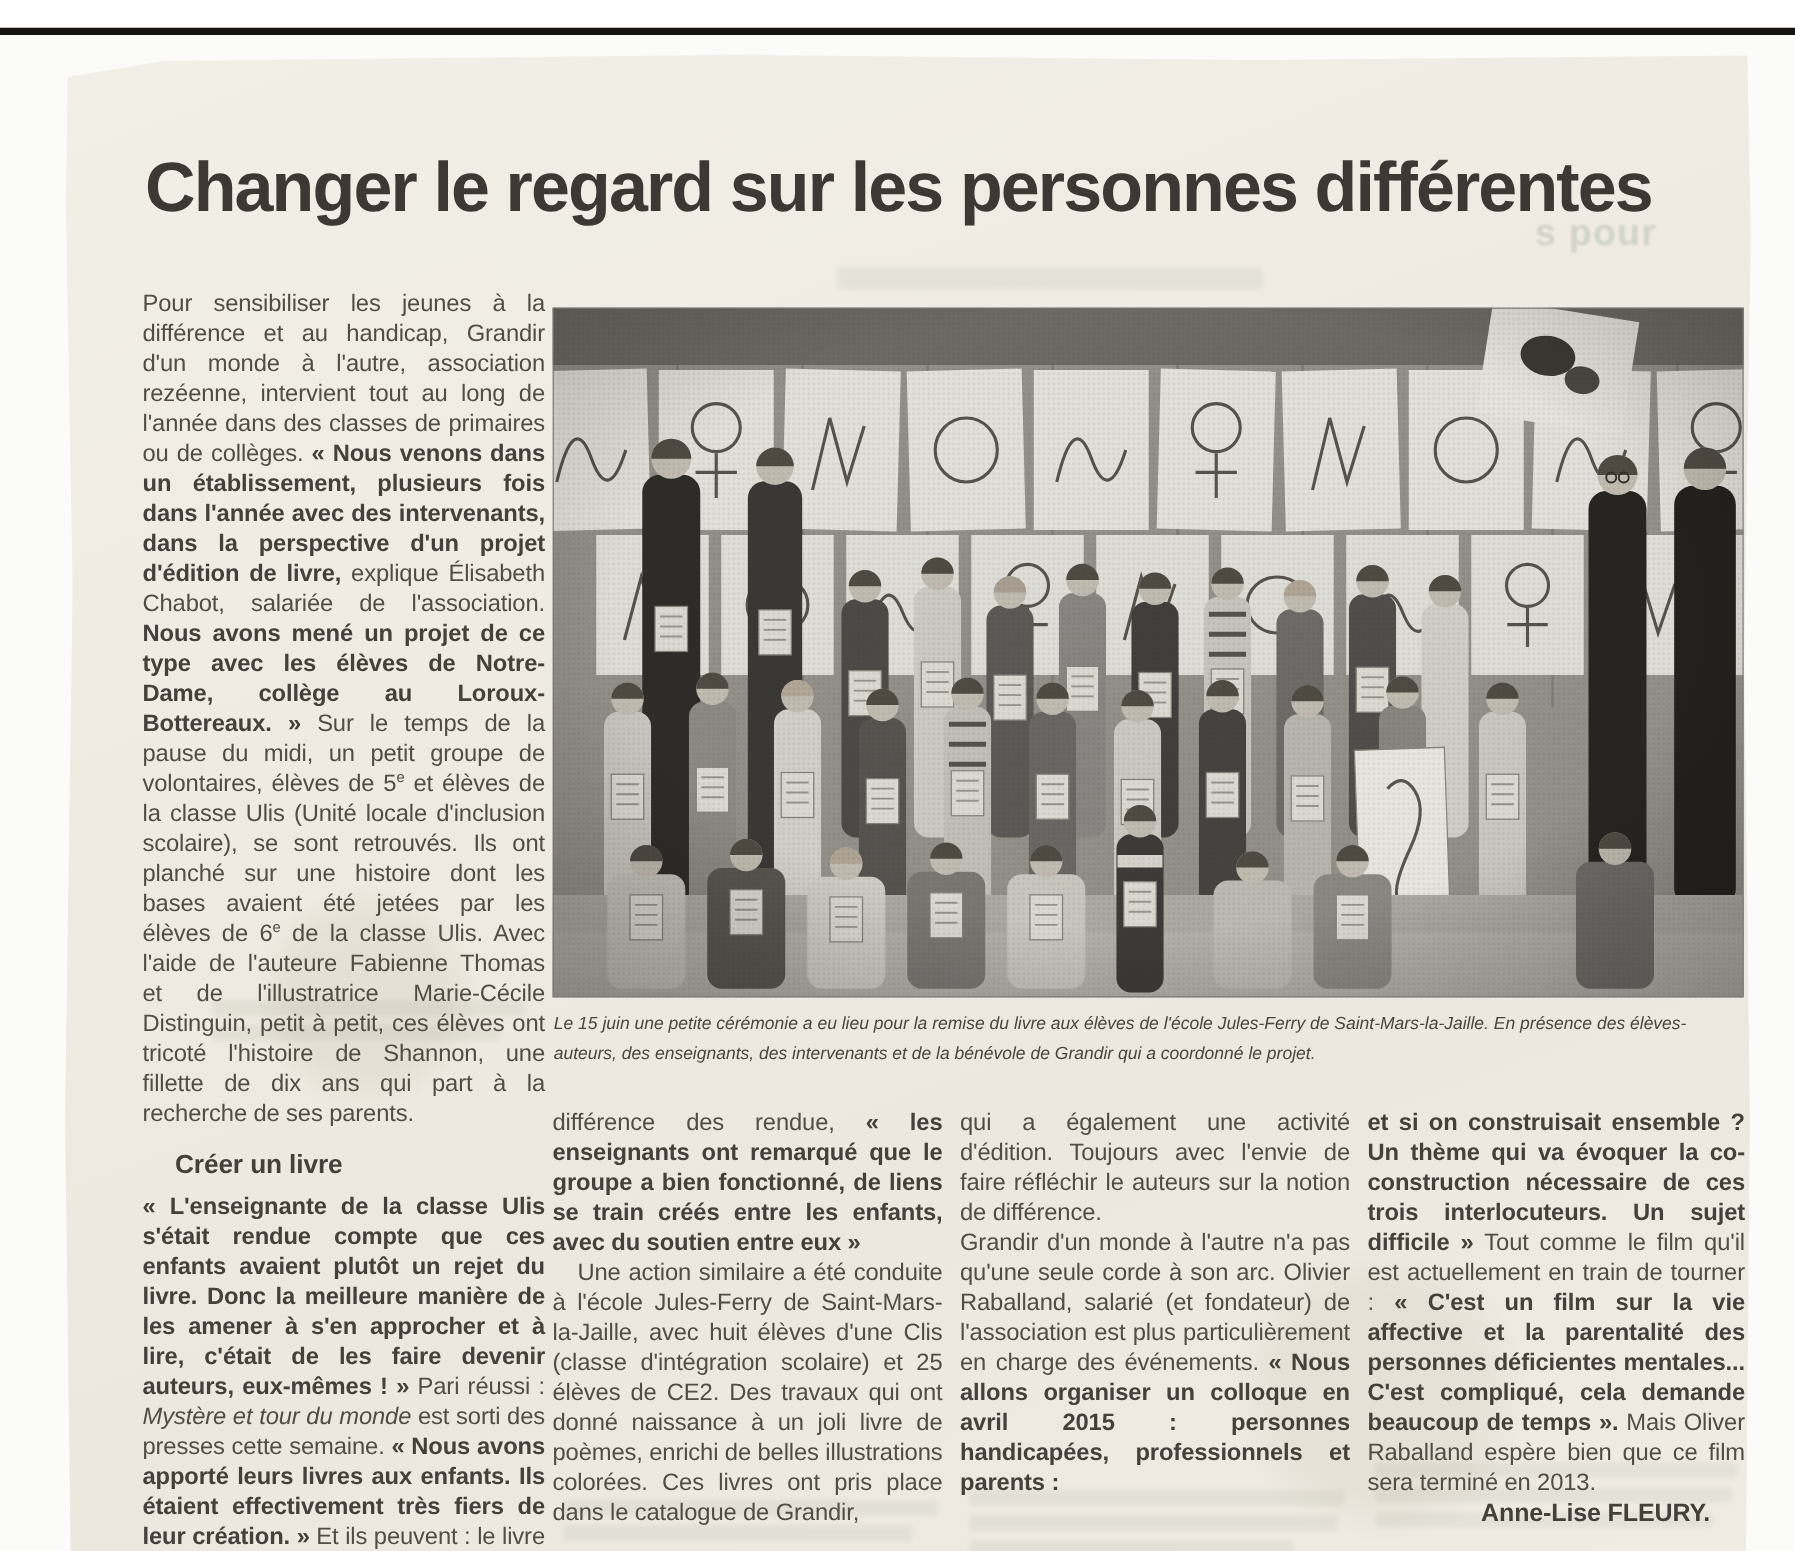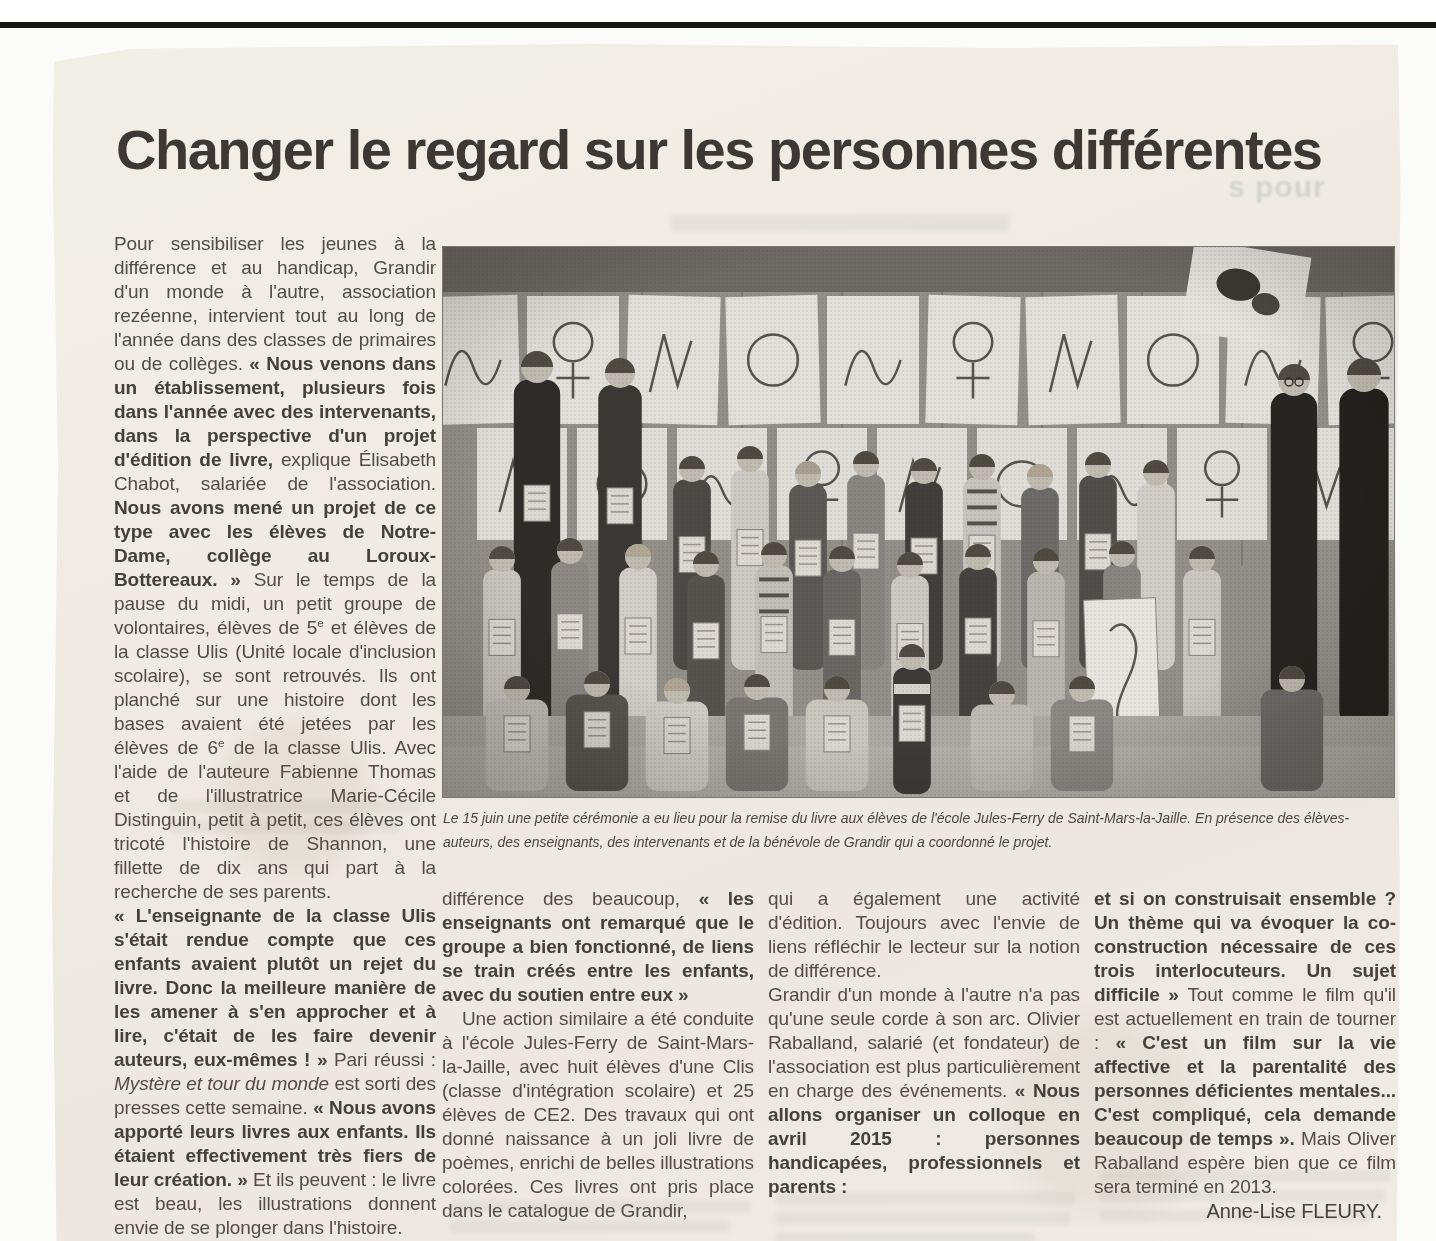--- a/index.html
+++ b/index.html
@@ -27,21 +27,21 @@
   .col-4{left:1044px;top:845px;width:302px;}
   .sect-head{font-weight:bold;font-size:21px;color:#45403a;padding-left:26px;margin:16px 0 10px 0;
     text-align:left;}
   .run-b{font-weight:bold;color:#45403a;}
   .run-i{font-style:italic;}
   .run-sup{vertical-align:super;font-size:0.62em;line-height:0;}
   .photo{position:absolute;left:392px;top:204px;width:953px;height:552px;}
   .photo svg{display:block;}
   .caption{position:absolute;left:393px;top:764px;width:950px;font-size:14px;font-style:italic;
     line-height:24px;color:#4b453e;}
-  .byline{text-align:right;padding-right:14px;font-weight:normal;font-size:20px;color:#443f39;
+  .byline{text-align:right;padding-right:28px;font-weight:bold;font-size:20px;color:#443f39;
     margin-top:30px;text-indent:0;}
   .ghost{position:absolute;background:#68705f;opacity:0.08;filter:blur(2px);border-radius:3px;}
   .ghost-text{position:absolute;color:#8ha096;color:#8ca096;opacity:0.30;filter:blur(1px);
     font-size:30px;font-weight:bold;letter-spacing:1px;}
 </style>
 </head>
 <body>
 
 <div class="scan">
   <div class="scan-topbar"></div>
@@ -59,20 +59,21 @@
     <div class="ghost" style="left:725px;top:1190px;width:260px;height:13px;"></div>
     <div class="ghost" style="left:1050px;top:1128px;width:290px;height:12px;"></div>
     <div class="ghost" style="left:1050px;top:1148px;width:285px;height:12px;"></div>
     <div class="ghost" style="left:1050px;top:1168px;width:270px;height:12px;"></div>
 
     <h1 class="headline">Changer le regard sur les personnes différentes</h1>
 
 
     <div class="bodycol col-left">
       <p><span class="run-r">Pour sensibiliser les jeunes à la différence et au handicap, Grandir d'un monde à l'autre, association rezéenne, intervient tout au long de l'année dans des classes de primaires ou de collèges. </span><span class="run-b">« Nous venons dans un établissement, plusieurs fois dans l'année avec des intervenants, dans la perspective d'un projet d'édition de livre, </span><span class="run-r">explique Élisabeth Chabot, salariée de l'association. </span><span class="run-b">Nous avons mené un projet de ce type avec les élèves de Notre-Dame, collège au Loroux-Bottereaux. » </span><span class="run-r">Sur le temps de la pause du midi, un petit groupe de volontaires, élèves de 5</span><span class="run-sup">e</span><span class="run-r"> et élèves de la classe Ulis (Unité locale d'inclusion scolaire), se sont retrouvés. Ils ont planché sur une histoire dont les bases avaient été jetées par les élèves de 6</span><span class="run-sup">e</span><span class="run-r"> de la classe Ulis. Avec l'aide de l'auteure Fabienne Thomas et de l'illustratrice Marie-Cécile Distinguin, petit à petit, ces élèves ont tricoté l'histoire de Shannon, une fillette de dix ans qui part à la recherche de ses parents.</span></p>
+      <h3 class="sect-head">Créer un livre</h3>
       <p><span class="run-b">« L'enseignante de la classe Ulis s'était rendue compte que ces enfants avaient plutôt un rejet du livre. Donc la meilleure manière de les amener à s'en approcher et à lire, c'était de les faire devenir auteurs, eux-mêmes ! » </span><span class="run-r">Pari réussi : </span><span class="run-i">Mystère et tour du monde</span><span class="run-r"> est sorti des presses cette semaine. </span><span class="run-b">« Nous avons apporté leurs livres aux enfants. Ils étaient effectivement très fiers de leur création. » </span><span class="run-r">Et ils peuvent : le livre est beau, les illustrations donnent envie de se plonger dans l'histoire.</span></p>
 
     </div>
 
     <div class="photo">
       <svg id="photoSvg" width="953" height="552" viewBox="0 0 953 552" xmlns="http://www.w3.org/2000/svg">
           <defs>
             <pattern id="ht" width="4" height="4" patternUnits="userSpaceOnUse">
               <circle cx="1" cy="1" r="1" fill="#26241f"></circle>
             </pattern>
@@ -361,26 +362,26 @@
           <rect x="0" y="0" width="953" height="552" fill="url(#ht)" opacity="0.09"></rect>
           <rect x="0" y="0" width="953" height="552" fill="#6b5f4d" opacity="0.05"></rect>
           <rect x="0" y="0" width="953" height="552" fill="url(#vg)"></rect>
           <rect x="0.5" y="0.5" width="952" height="551" fill="none" stroke="#7a7772" stroke-width="1"></rect>
         </svg>
     </div>
 
     <div class="caption">Le 15 juin une petite cérémonie a eu lieu pour la remise du livre aux élèves de l'école Jules-Ferry de Saint-Mars-la-Jaille. En présence des élèves-auteurs, des enseignants, des intervenants et de la bénévole de Grandir qui a coordonné le projet.</div>
 
     <div class="bodycol col-2">
-      <p><span class="run-r">différence des beaucoup, </span><span class="run-b">« les enseignants ont remarqué que le groupe a bien fonctionné, de liens se train créés entre les enfants, avec du soutien entre eux »</span></p>
+      <p><span class="run-r">différence des rendue, </span><span class="run-b">« les enseignants ont remarqué que le groupe a bien fonctionné, de liens se train créés entre les enfants, avec du soutien entre eux »</span></p>
       <p class="indent"><span class="run-r">Une action similaire a été conduite à l'école Jules-Ferry de Saint-Mars-la-Jaille, avec huit élèves d'une Clis (classe d'intégration scolaire) et 25 élèves de CE2. Des travaux qui ont donné naissance à un joli livre de poèmes, enrichi de belles illustrations colorées. Ces livres ont pris place dans le catalogue de Grandir,</span></p>
     </div>
 
     <div class="bodycol col-3">
-      <p><span class="run-r">qui a également une activité d'édition. Toujours avec l'envie de liens réfléchir le lecteur sur la notion de différence.</span></p>
+      <p><span class="run-r">qui a également une activité d'édition. Toujours avec l'envie de faire réfléchir le auteurs sur la notion de différence.</span></p>
       <p><span class="run-r">Grandir d'un monde à l'autre n'a pas qu'une seule corde à son arc. Olivier Raballand, salarié (et fondateur) de l'association est plus particulièrement en charge des événements. </span><span class="run-b">« Nous allons organiser un colloque en avril 2015 : personnes handicapées, professionnels et parents :</span></p>
     </div>
 
     <div class="bodycol col-4">
       <p><span class="run-b">et si on construisait ensemble ? Un thème qui va évoquer la co-construction nécessaire de ces trois interlocuteurs. Un sujet difficile » </span><span class="run-r">Tout comme le film qu'il est actuellement en train de tourner : </span><span class="run-b">« C'est un film sur la vie affective et la parentalité des personnes déficientes mentales... C'est compliqué, cela demande beaucoup de temps ». </span><span class="run-r">Mais Oliver Raballand espère bien que ce film sera terminé en 2013.</span></p>
       <p class="byline">Anne-Lise FLEURY.</p>
     </div>
 
   </div>
 </div>

